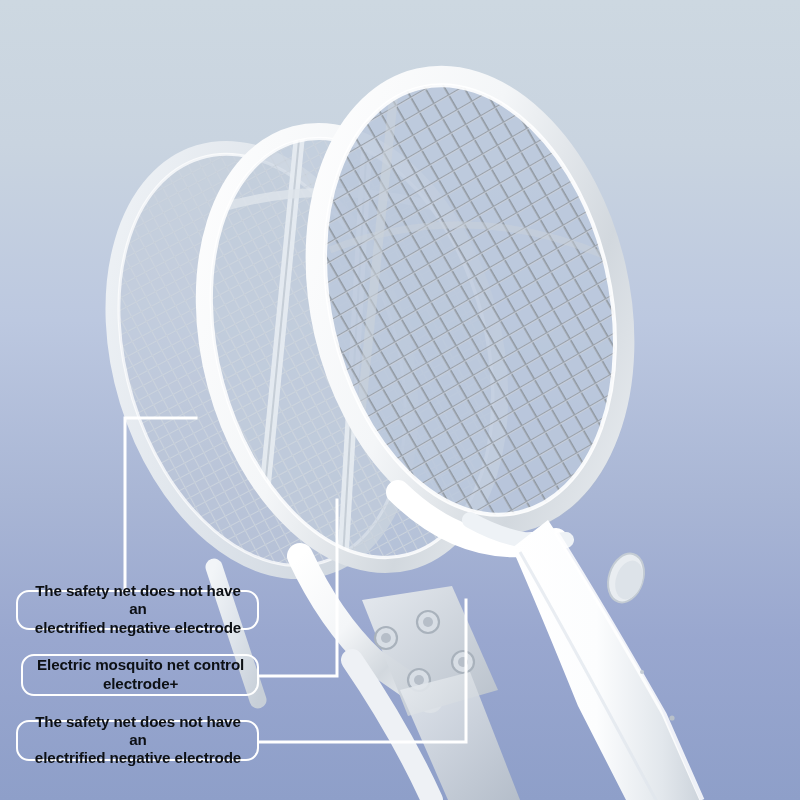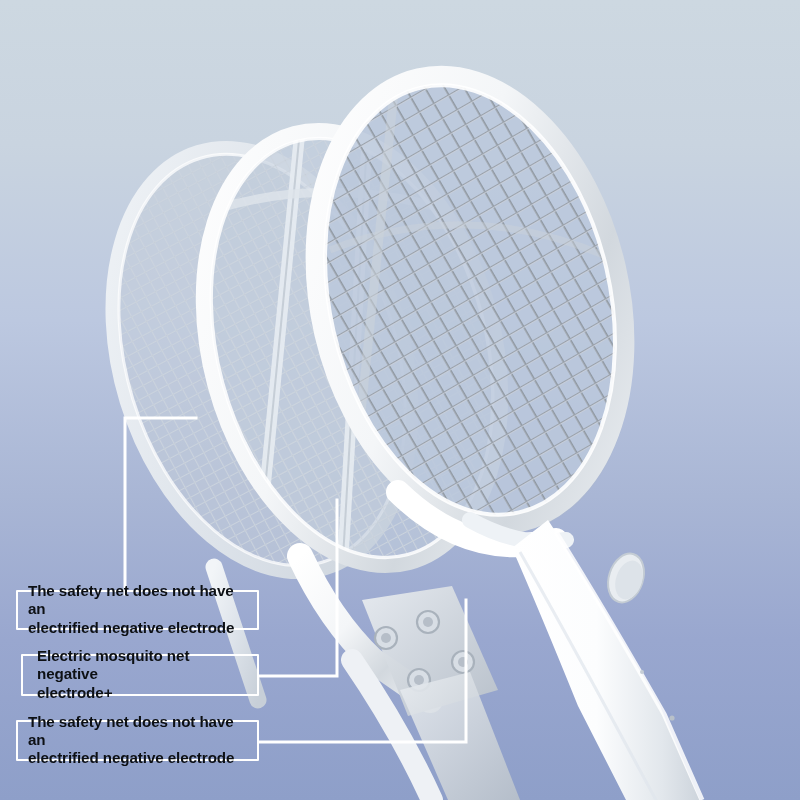--- a/index.html
+++ b/index.html
@@ -23,24 +23,25 @@
     font-size:28.5px; font-weight:700; line-height:1.33;
     color:#111418; letter-spacing:-0.2px;
     white-space:pre-line; z-index:6;
     text-rendering:geometricPrecision;
   }
   
   #leaders { position:absolute; inset:0; z-index:7; pointer-events:none; }
   
   .callout {
     position:absolute; z-index:8;
-    border:2px solid #ffffff; border-radius:1px;
+    border:2px solid #ffffff; border-radius:13px;
     background:transparent;
     display:flex; align-items:center;
     padding:5px 9px 6px 10px;
+    text-align:center;
   }
   .callout-text {
     font-size:15.2px; font-weight:700; line-height:1.2;
     color:#0d1014; white-space:pre-line; letter-spacing:-0.1px;
   }
   #callout-1 { left:16px;  top:590px; width:243px; height:40px; }
   #callout-2 { left:21px;  top:654px; width:238px; height:42px; padding-left:14px; }
   #callout-3 { left:16px;  top:720px; width:243px; height:41px; }
 </style>
 </head>
@@ -184,21 +185,21 @@
       <path d="M259 742 L466 742 L466 600"></path>
     </g>
   </svg>
 
   <div class="callout" id="callout-1">
     <span class="callout-text">The safety net does not have an
 electrified negative electrode</span>
   </div>
 
   <div class="callout" id="callout-2">
-    <span class="callout-text">Electric mosquito net negative
+    <span class="callout-text">Electric mosquito net control
 electrode+</span>
   </div>
 
   <div class="callout" id="callout-3">
     <span class="callout-text">The safety net does not have an
 electrified negative electrode</span>
   </div>
 
 </div>
 

